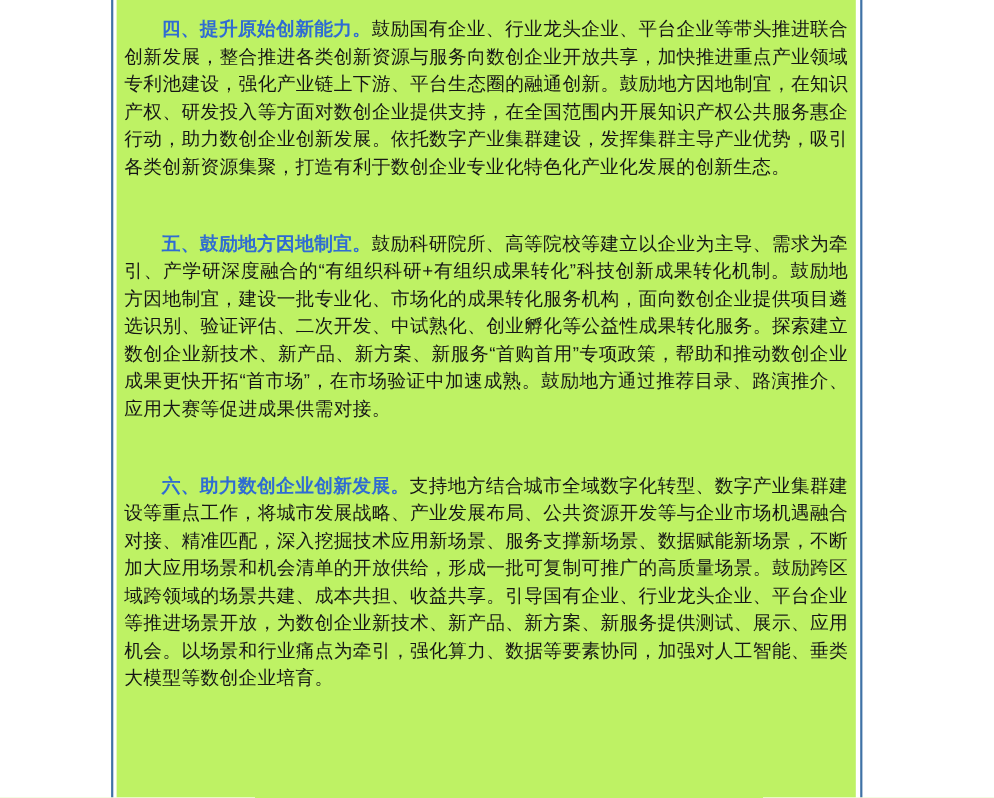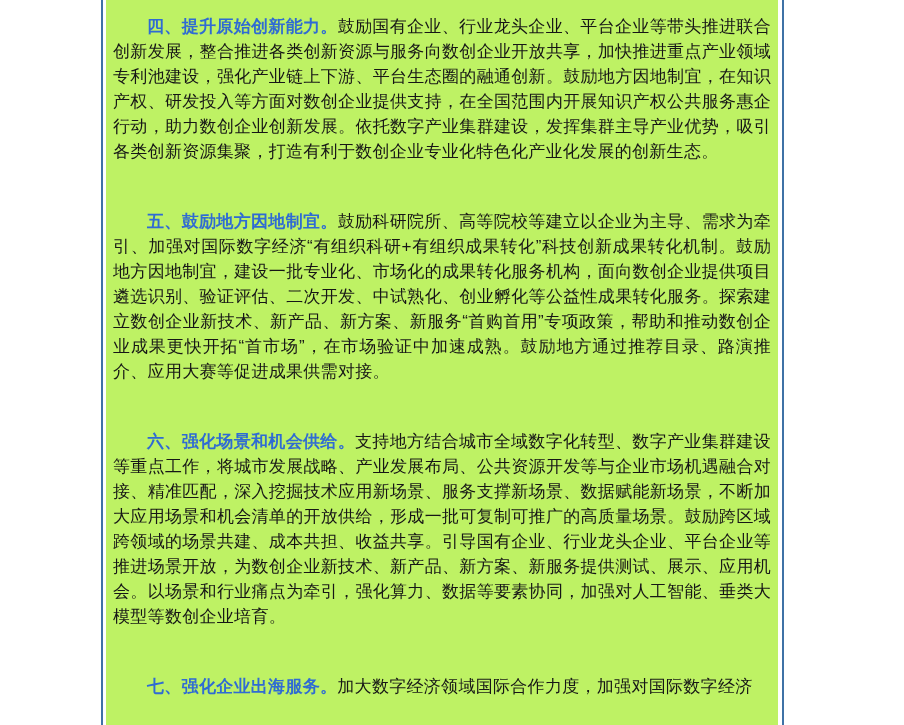--- a/index.html
+++ b/index.html
@@ -54,21 +54,20 @@
 </style>
 </head>
 <body>
 
 <div class="page">
   <div class="vrule vrule-left"></div>
 
   <div class="content">
     <p class="para"><span class="heading">四、提升原始创新能力。</span><span>鼓励国有企业、行业龙头企业、平台企业等带头推进联合创新发展，整合推进各类创新资源与服务向数创企业开放共享，加快推进重点产业领域专利池建设，强化产业链上下游、平台生态圈的融通创新。鼓励地方因地制宜，在知识产权、研发投入等方面对数创企业提供支持，在全国范围内开展知识产权公共服务惠企行动，助力数创企业创新发展。依托数字产业集群建设，发挥集群主导产业优势，吸引各类创新资源集聚，打造有利于数创企业专业化特色化产业化发展的创新生态。</span></p>
 
-    <p class="para"><span class="heading">五、鼓励地方因地制宜。</span><span>鼓励科研院所、高等院校等建立以企业为主导、需求为牵引、加强对国际数字经济“有组织科研+有组织成果转化”科技创新成果转化机制。鼓励地方因地制宜，建设一批专业化、市场化的成果转化服务机构，面向数创企业提供项目遴选识别、验证评估、二次开发、中试熟化、创业孵化等公益性成果转化服务。探索建立数创企业新技术、新产品、新方案、新服务“首购首用”专项政策，帮助和推动数创企业成果更快开拓“首市场”，在市场验证中加速成熟。鼓励地方通过推荐目录、路演推介、应用大赛等促进成果供需对接。</span></p>
+    <p class="para"><span class="heading">五、鼓励地方因地制宜。</span><span>鼓励科研院所、高等院校等建立以企业为主导、需求为牵引、产学研深度融合的“有组织科研+有组织成果转化”科技创新成果转化机制。鼓励地方因地制宜，建设一批专业化、市场化的成果转化服务机构，面向数创企业提供项目遴选识别、验证评估、二次开发、中试熟化、创业孵化等公益性成果转化服务。探索建立数创企业新技术、新产品、新方案、新服务“首购首用”专项政策，帮助和推动数创企业成果更快开拓“首市场”，在市场验证中加速成熟。鼓励地方通过推荐目录、路演推介、应用大赛等促进成果供需对接。</span></p>
 
-    <p class="para"><span class="heading">六、强化场景和机会供给。</span><span>支持地方结合城市全域数字化转型、数字产业集群建设等重点工作，将城市发展战略、产业发展布局、公共资源开发等与企业市场机遇融合对接、精准匹配，深入挖掘技术应用新场景、服务支撑新场景、数据赋能新场景，不断加大应用场景和机会清单的开放供给，形成一批可复制可推广的高质量场景。鼓励跨区域跨领域的场景共建、成本共担、收益共享。引导国有企业、行业龙头企业、平台企业等推进场景开放，为数创企业新技术、新产品、新方案、新服务提供测试、展示、应用机会。以场景和行业痛点为牵引，强化算力、数据等要素协同，加强对人工智能、垂类大模型等数创企业培育。</span></p>
+    <p class="para"><span class="heading">六、助力数创企业创新发展。</span><span>支持地方结合城市全域数字化转型、数字产业集群建设等重点工作，将城市发展战略、产业发展布局、公共资源开发等与企业市场机遇融合对接、精准匹配，深入挖掘技术应用新场景、服务支撑新场景、数据赋能新场景，不断加大应用场景和机会清单的开放供给，形成一批可复制可推广的高质量场景。鼓励跨区域跨领域的场景共建、成本共担、收益共享。引导国有企业、行业龙头企业、平台企业等推进场景开放，为数创企业新技术、新产品、新方案、新服务提供测试、展示、应用机会。以场景和行业痛点为牵引，强化算力、数据等要素协同，加强对人工智能、垂类大模型等数创企业培育。</span></p>
 
-    <p class="para"><span class="heading">七、强化企业出海服务。</span><span>加大数字经济领域国际合作力度，加强对国际数字经济</span></p>
   </div>
 
   <div class="vrule vrule-right"></div>
 </div>
 
 </body></html>

